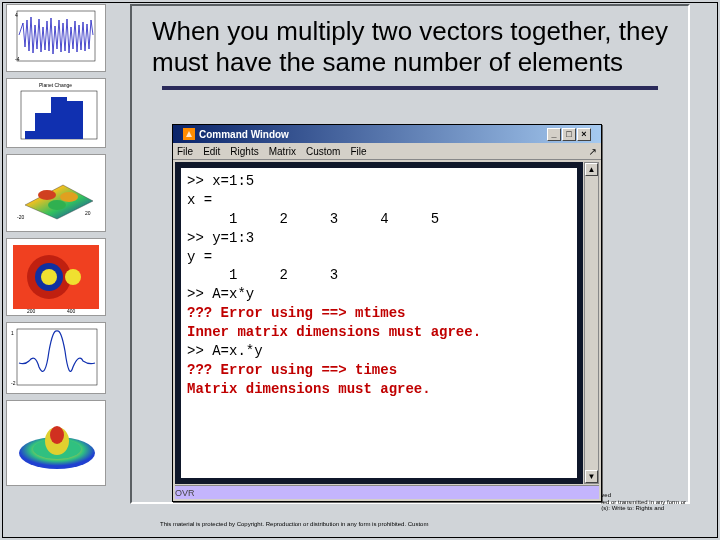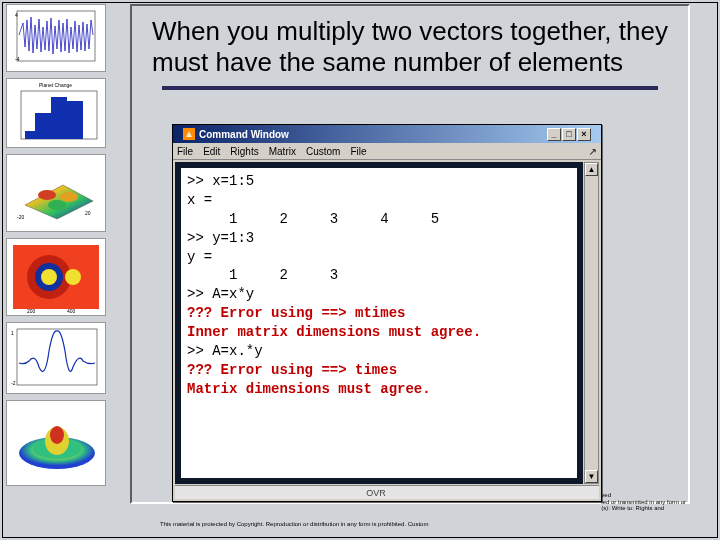--- a/index.html
+++ b/index.html
@@ -144,24 +144,24 @@
     border-bottom-color: #444;
     font-size: 8px;
     text-align: center;
     line-height: 11px;
     position: absolute;
   }
   .cmdwin-status {
     position: absolute;
     left: 2px; right: 2px; bottom: 2px;
     height: 14px;
-    background: #e5e5e5;
+    background: #c4b5fd;
     border-top: 1px solid #888;
     font-size: 9px;
-    text-align: center;
+    text-align: left;
     padding-right: 22px;
     line-height: 14px;
     color: #444;
   }
   .footnote {
     position: absolute;
     left: 160px;
     bottom: 12px;
     font-size: 6px;
     color: #000;

